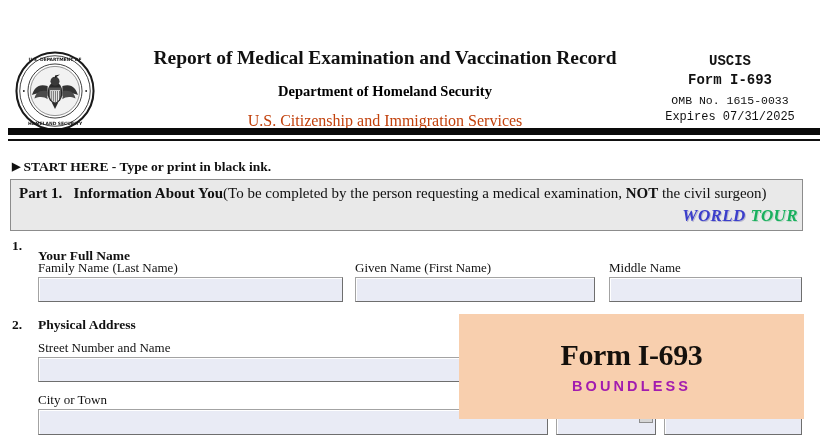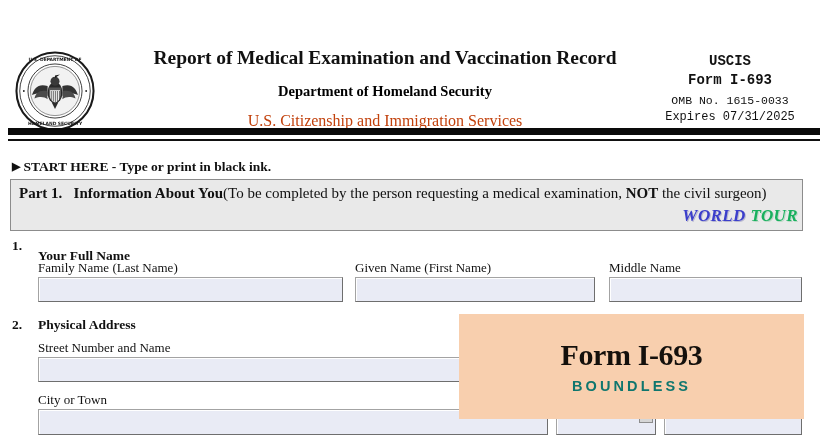--- a/index.html
+++ b/index.html
@@ -182,21 +182,21 @@
     font-size: 30px;
     font-weight: bold;
     color: #14100c;
     letter-spacing: -0.4px;
     line-height: 1.05;
   }
   .overlay-sub {
     font-family: "Liberation Sans", sans-serif;
     font-size: 14.5px;
     font-weight: bold;
-    color: #0f766e;
+    color: #a21caf;
     letter-spacing: 3.1px;
     margin-top: 7px;
   }
 </style>
 </head>
 <body>
 
 <div class="page">
 
   <div class="header">

